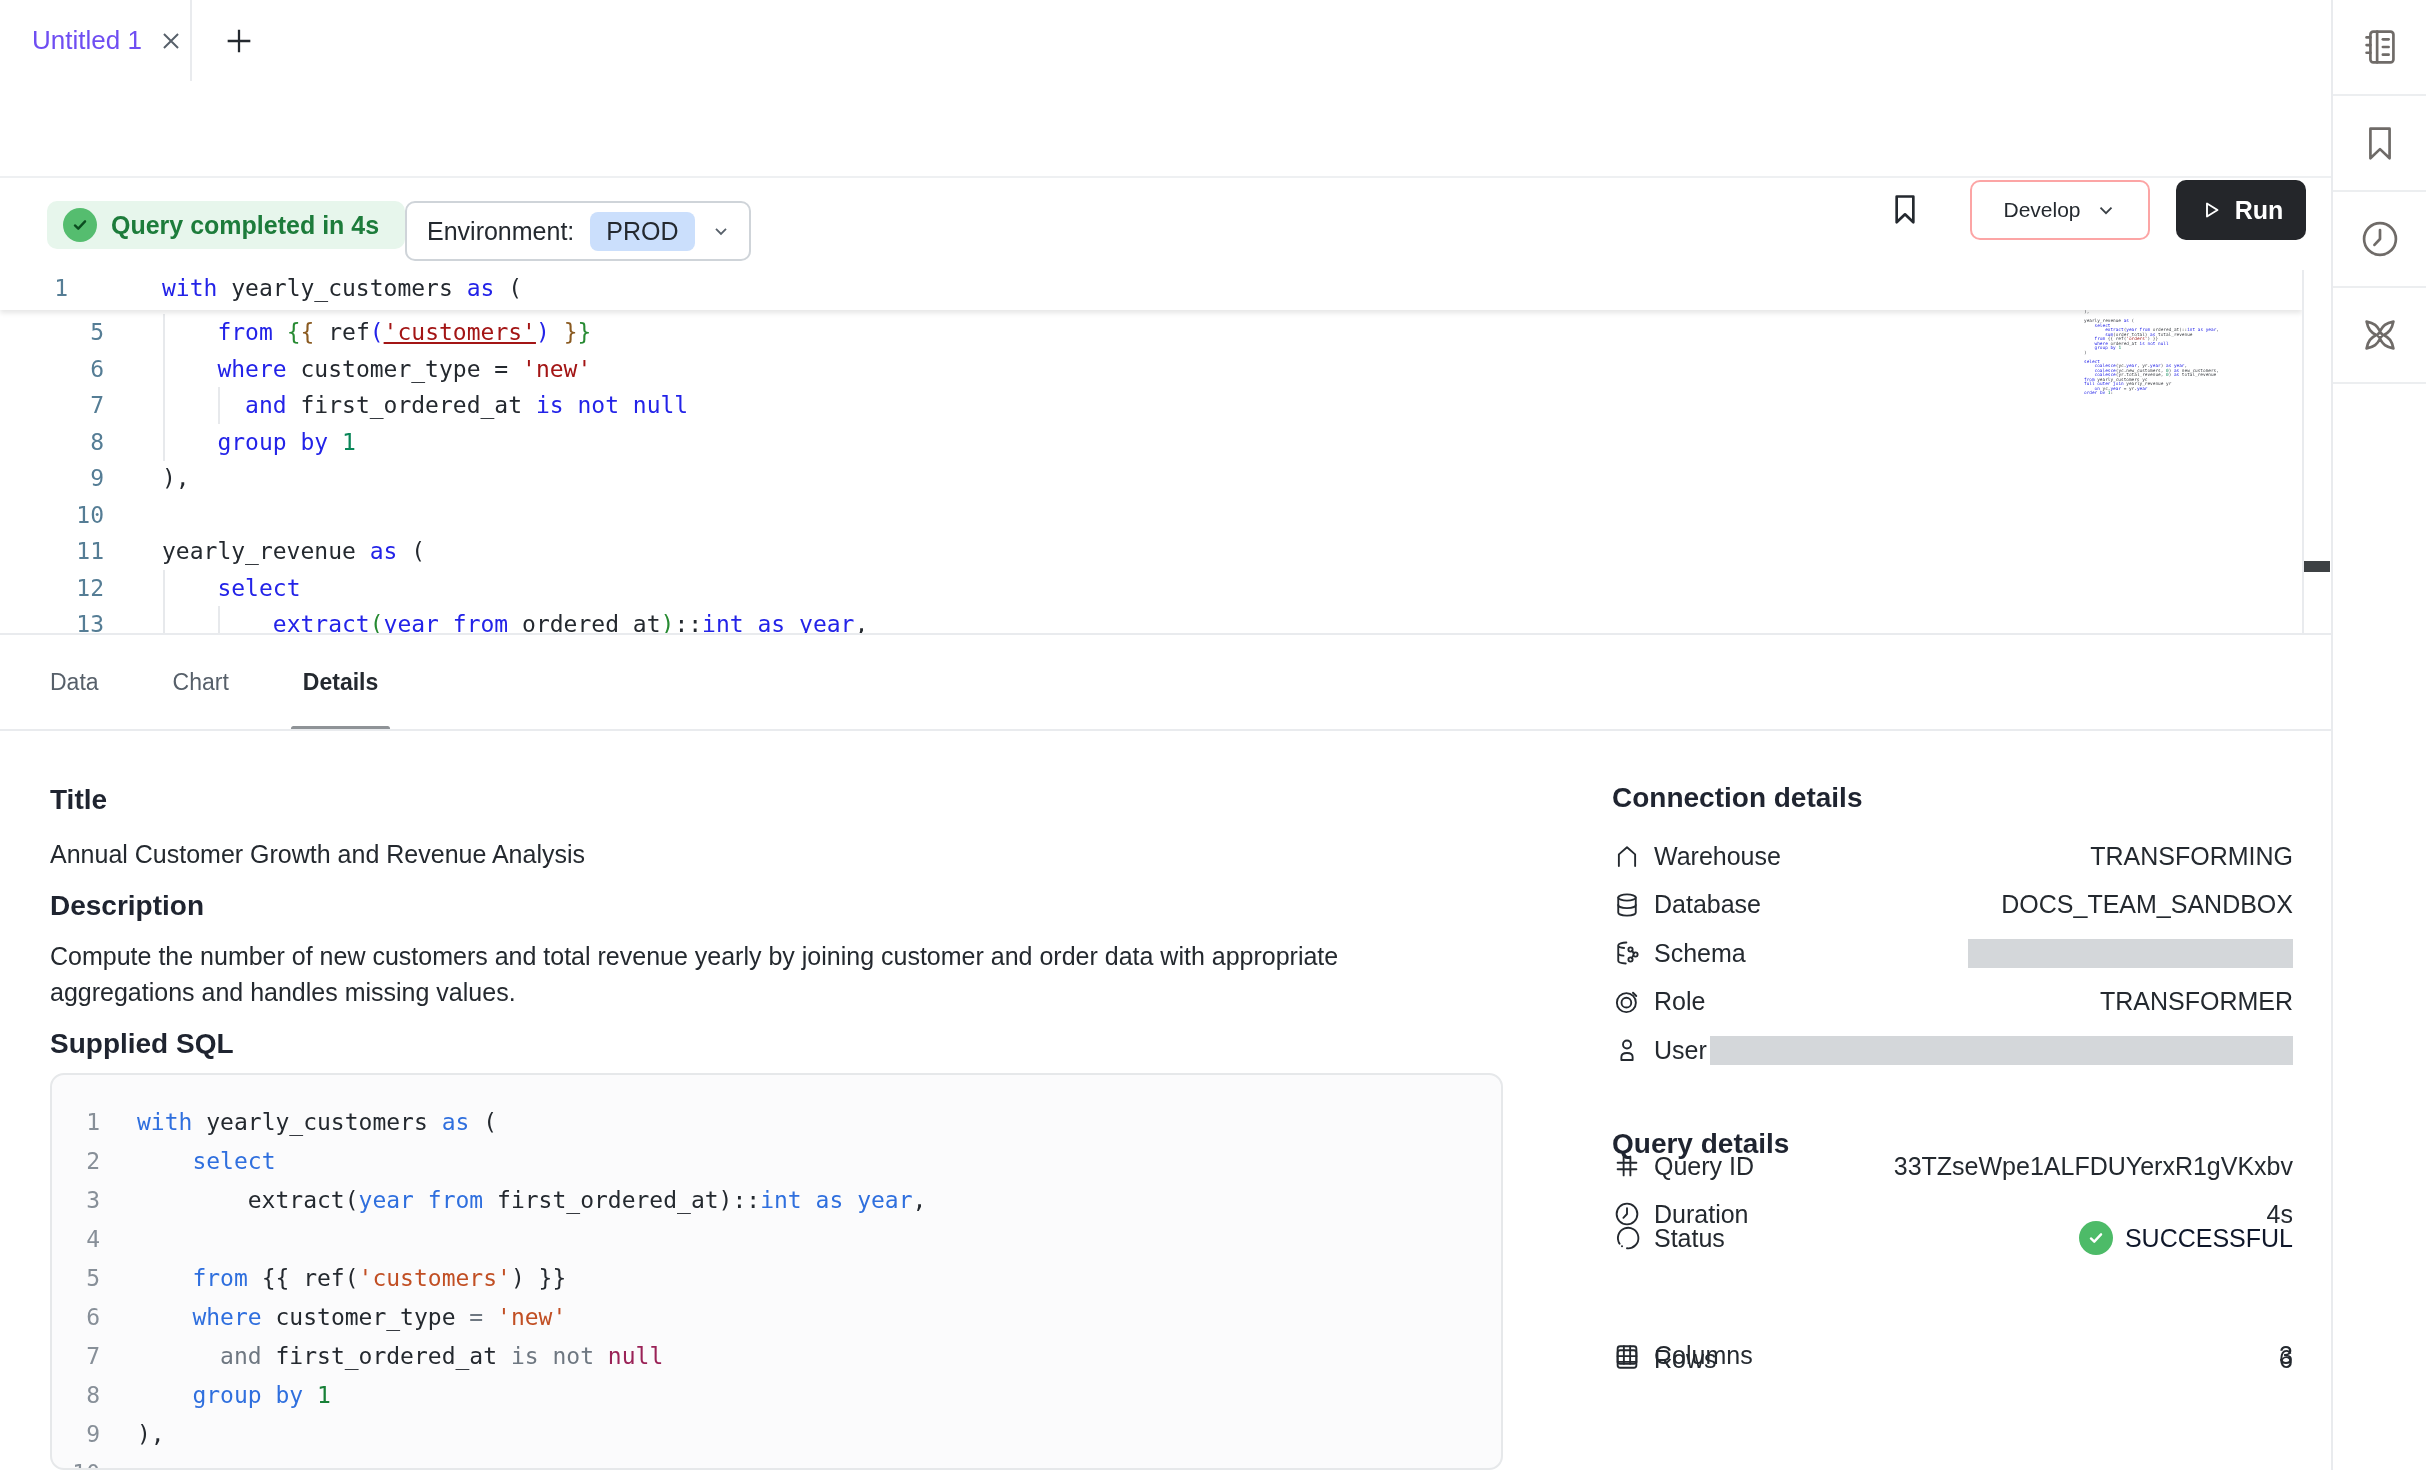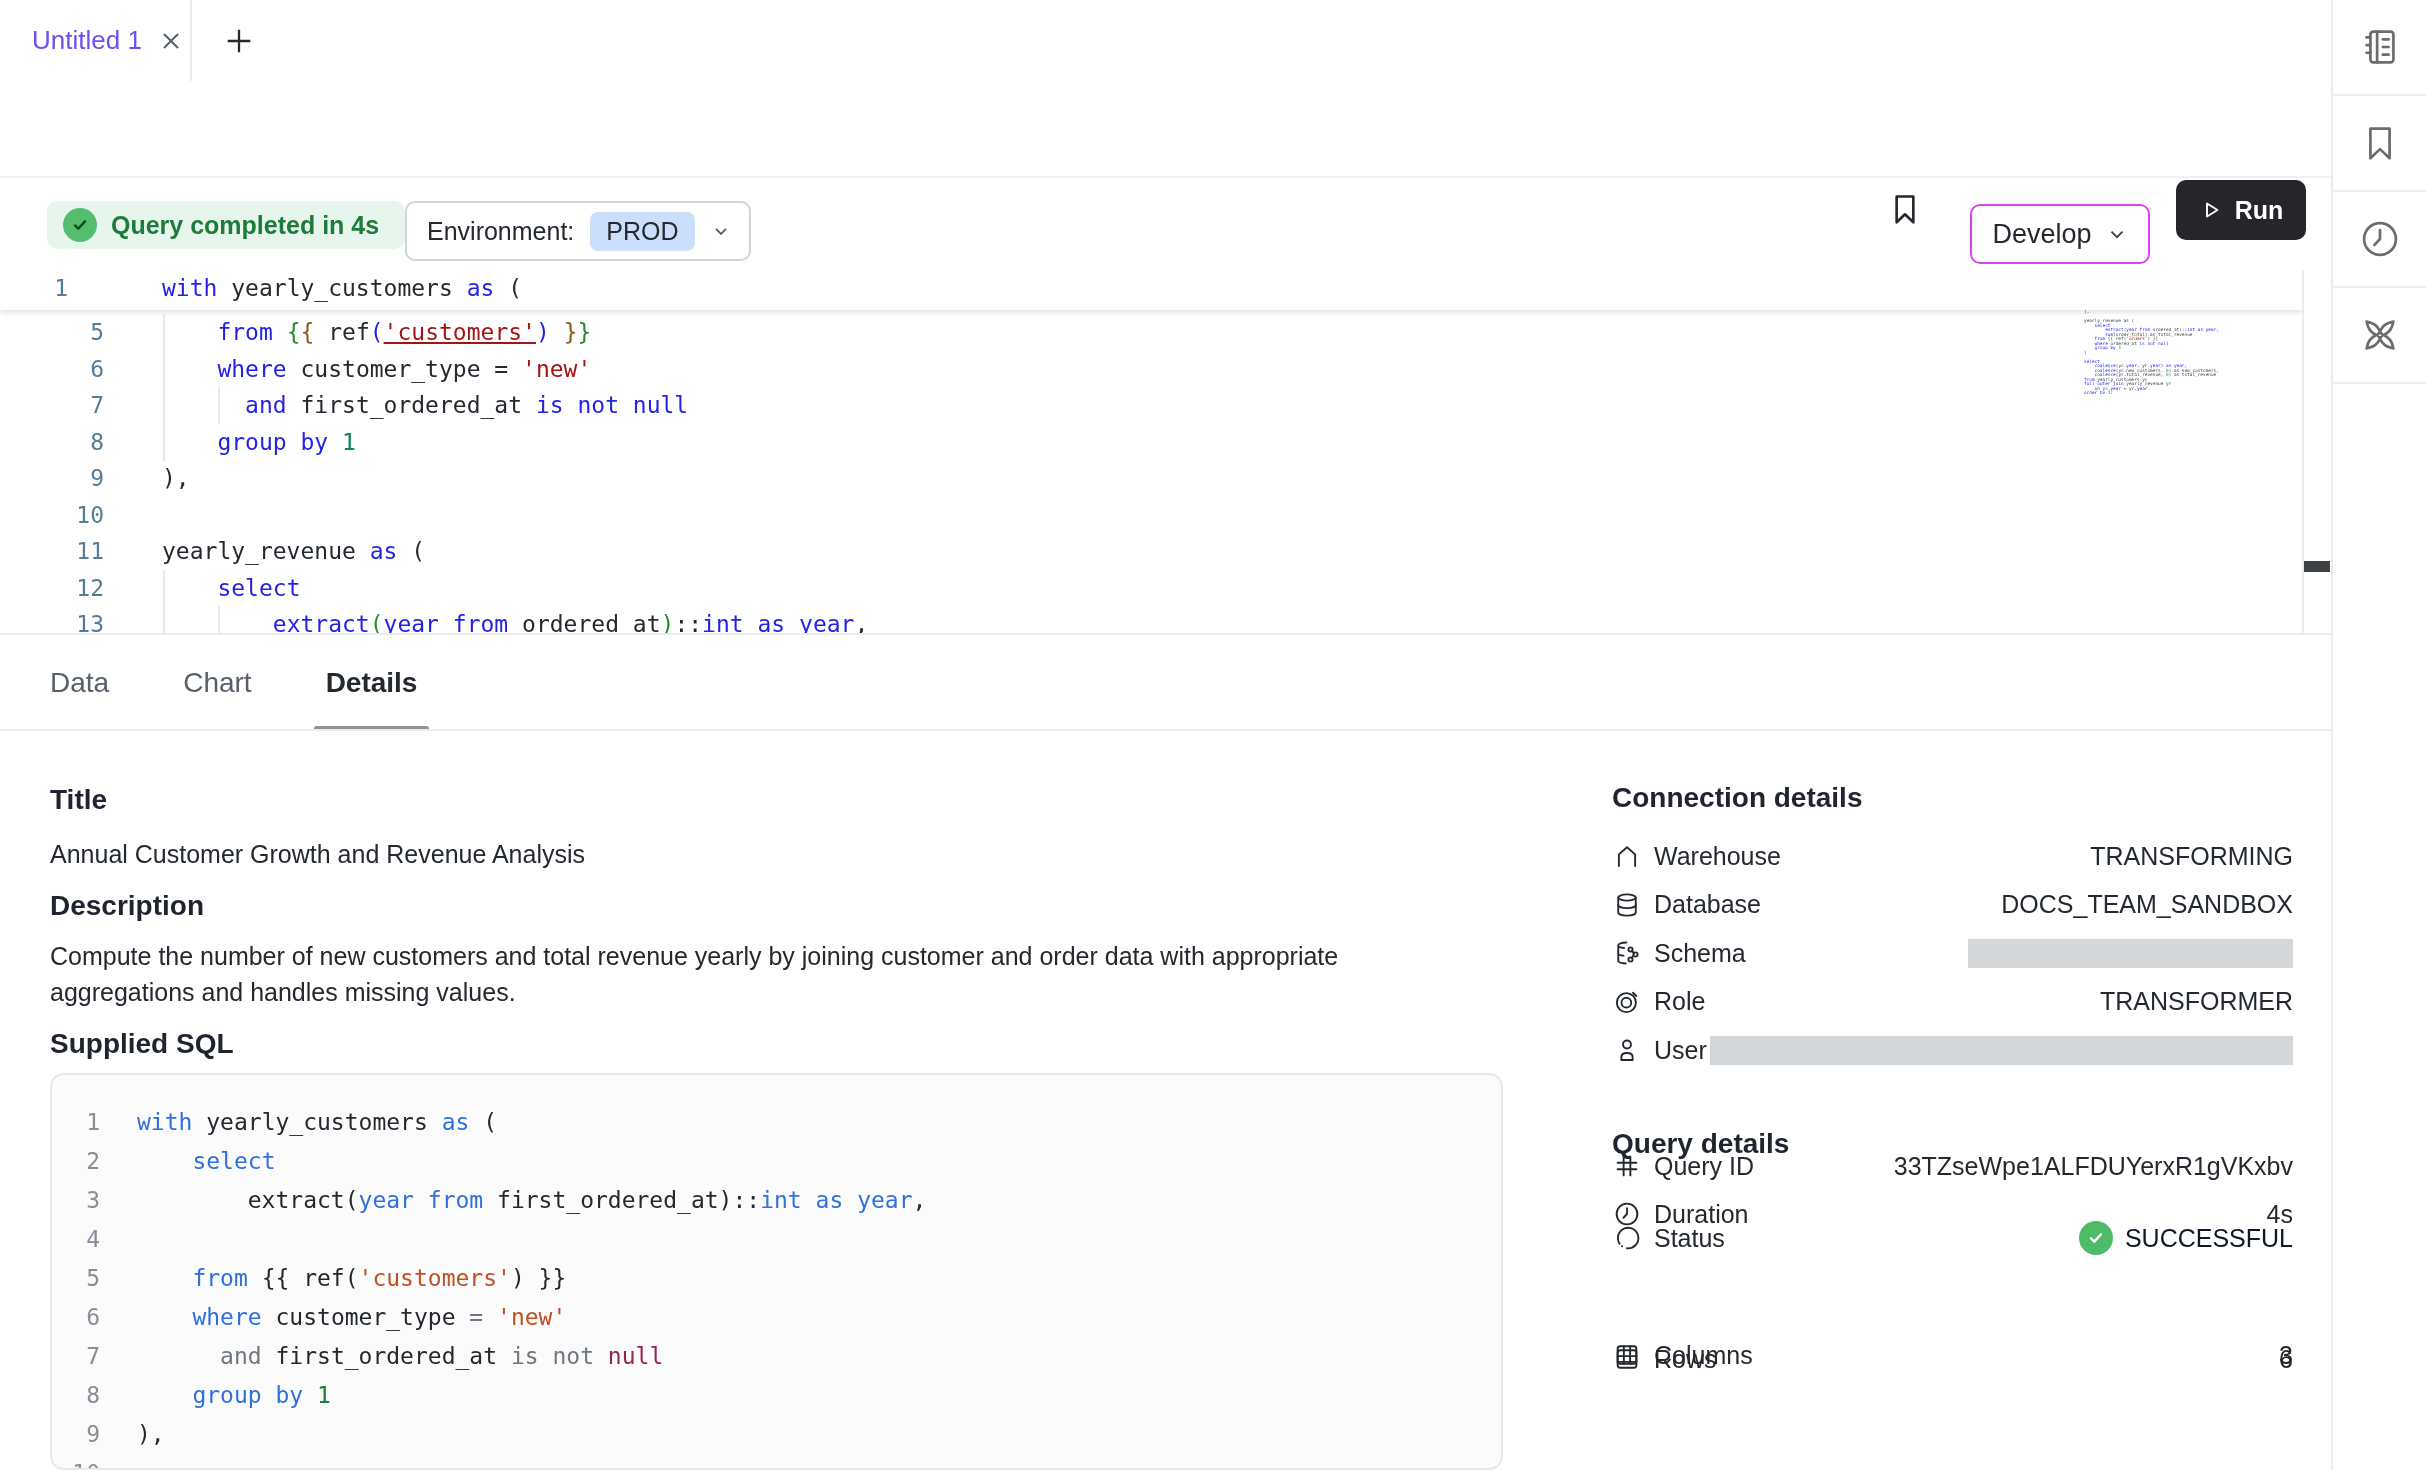--- a/index.html
+++ b/index.html
@@ -16,22 +16,22 @@
   .newtab{position:absolute;left:222px;top:24px;width:34px;height:34px;color:#24292f;}
 
   
   .sidebar{position:absolute;left:2331px;top:0;width:95px;height:1470px;border-left:2px solid #e9ebee;background:#fff;box-sizing:border-box;}
   .sidebar-cell{width:100%;height:96px;display:flex;align-items:center;justify-content:center;border-bottom:2px solid #eceef0;box-sizing:border-box;color:#6f6b68;cursor:pointer;}
   .sidebar-cell svg{width:46px;height:46px;}
 
   
   .toolbar{position:absolute;left:0;top:81px;width:2331px;height:95px;border-bottom:2px solid #eef0f2;background:#fff;}
   .bm-btn{position:absolute;left:1885px;top:108px;width:40px;height:40px;color:#24292f;}
-  .develop-btn{position:absolute;left:1970px;top:99px;width:180px;height:60px;border:2px solid #d946ef;border-radius:10px;
-               background:#fff;display:flex;align-items:center;justify-content:center;gap:14px;font-size:27px;color:#24292f;cursor:pointer;margin-top:24px;}
+  .develop-btn{position:absolute;left:1970px;top:99px;width:180px;height:60px;border:2px solid #fca5a5;border-radius:10px;
+               background:#fff;display:flex;align-items:center;justify-content:center;gap:14px;font-size:21px;color:#24292f;cursor:pointer;}
   .run-btn{position:absolute;left:2176px;top:99px;width:130px;height:60px;border:none;border-radius:10px;background:#24262a;
            color:#fff;display:flex;align-items:center;justify-content:center;gap:12px;font-size:25px;font-weight:600;cursor:pointer;}
 
   
   .status-badge{position:absolute;left:47px;top:201px;height:48px;border-radius:10px;background:#e7f6ec;
                 display:flex;align-items:center;gap:14px;padding:0 26px 0 16px;}
   .status-badge .ck{width:34px;height:34px;border-radius:50%;background:#55bd6f;display:flex;align-items:center;justify-content:center;}
   .status-badge span{color:#1d7c3b;font-size:25px;font-weight:600;}
   .env-box{position:absolute;left:405px;top:201px;height:60px;border:2px solid #cfd4d9;border-radius:10px;background:#fff;
            display:flex;align-items:center;gap:16px;padding:0 18px 0 20px;box-sizing:border-box;cursor:pointer;}
@@ -55,21 +55,21 @@
 
   .minimap{position:absolute;left:2084px;top:274px;width:136px;height:120px;overflow:hidden;}
   .minimap pre{margin:0;font-family:"DejaVu Sans Mono",monospace;font-size:4.4px;line-height:4.5px;color:#3c3f44;}
   .mm-k{color:#2323e8;} .mm-s{color:#a31515;} .mm-n{color:#098658;}
 
   .scrolltrack{position:absolute;left:2302px;top:270px;width:29px;height:364px;border-left:2px solid #e9ebee;box-sizing:border-box;}
   .scrollthumb{position:absolute;left:2304px;top:563px;width:26px;height:11px;background:#3d4144;cursor:grab;}
 
   
   .rtabs{position:absolute;left:38px;top:634px;height:97px;display:flex;gap:50px;}
-  .rtab{position:relative;display:flex;align-items:center;padding:0 12px;font-size:28px;color:#57606a;cursor:pointer;}
+  .rtab{position:relative;display:flex;align-items:center;padding:0 12px;font-size:23px;color:#57606a;cursor:pointer;}
   .rtab.active{color:#24292f;font-weight:600;}
   .rtab.active::after{content:"";position:absolute;left:0;right:0;bottom:0;height:5px;background:#8f9397;border-radius:3px;}
   .rtabs-border{position:absolute;left:0;top:729px;width:2331px;height:2px;background:#e9ebee;}
 
   
   .sec-h{position:absolute;font-size:28px;font-weight:600;color:#1f2430;}
   .sec-p{position:absolute;font-size:25px;color:#24292f;line-height:36px;}
 
   .sqlblock{position:absolute;left:50px;top:1073px;width:1453px;height:397px;box-sizing:border-box;
             border:2px solid #e6e8ea;border-radius:14px;background:#fbfbfc;overflow:hidden;}

